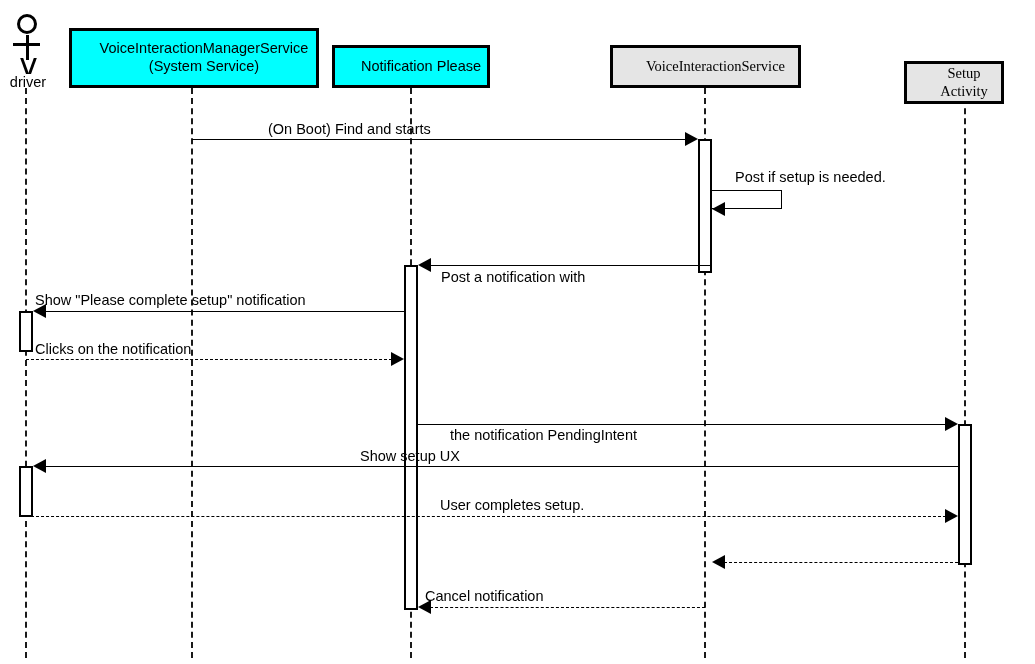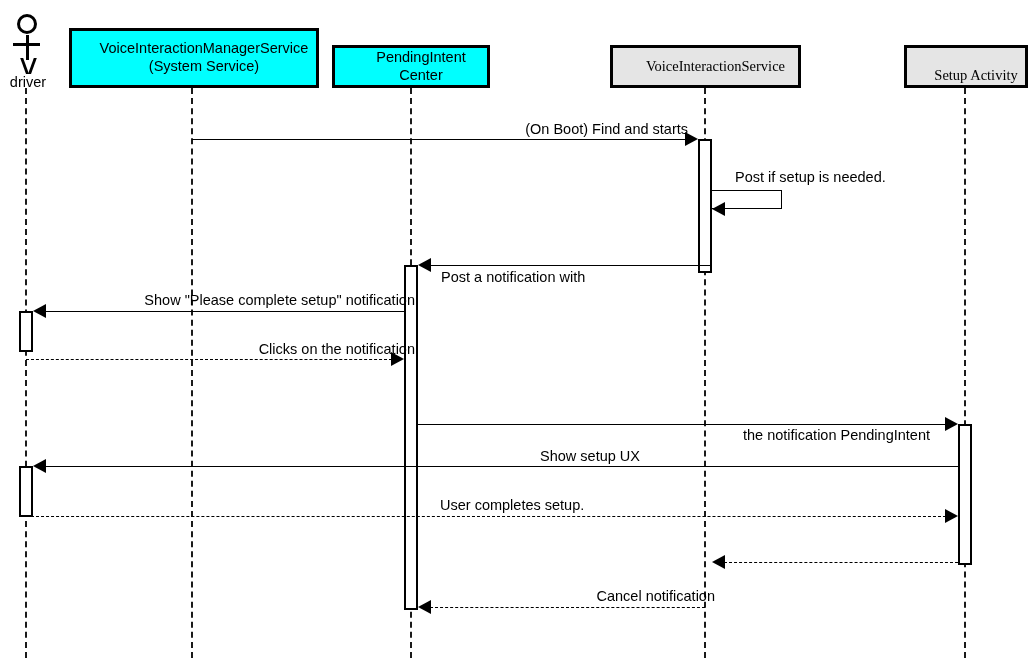--- a/index.html
+++ b/index.html
@@ -25,21 +25,21 @@
                transform-origin:bottom left;transform:skewX(20deg);}
   .actor .caption{position:absolute;top:60px;left:-12px;width:64px;text-align:center;font-size:14.5px;color:#000;}
 
   .msgline{position:absolute;height:0;border-top:1.6px solid #000000;}
   .msgline.dashed{border-top:1.6px dashed #000000;}
 
   .arrowR{position:absolute;width:0;height:0;border-top:7px solid transparent;border-bottom:7px solid transparent;border-left:13px solid #000000;}
   .arrowL{position:absolute;width:0;height:0;border-top:7px solid transparent;border-bottom:7px solid transparent;border-right:13px solid #000000;}
 
   .label{position:absolute;font-size:14.5px;color:#000000;line-height:1.25;white-space:pre;}
-  .label.center{text-align:right;}
+  .label.center{text-align:left;}
 
   .selfloop{position:absolute;box-sizing:border-box;border-top:1.6px solid #000;border-right:1.6px solid #000;border-bottom:1.6px solid #000;}
 </style>
 </head>
 <body>
 
 <div id="stage">
 
   <div class="lifeline" style="left:25px;top:88px;height:570px;"></div>
   <div class="lifeline" style="left:191px;top:88px;height:570px;"></div>
@@ -57,28 +57,28 @@
   </div>
 
   <div class="pbox cyan" style="left:69px;top:28px;width:250px;height:60px;">
     <div>
       <div>VoiceInteractionManagerService</div>
       <div>(System Service)</div>
     </div>
   </div>
 
   <div class="pbox cyan" style="left:332px;top:45px;width:158px;height:43px;">
-    <span>PendingIntent Center</span>
+    <span>Notification Please</span>
   </div>
 
   <div class="pbox green" style="left:610px;top:45px;width:191px;height:43px;">
     <span>VoiceInteractionService</span>
   </div>
 
-  <div class="pbox green" style="left:904px;top:45px;width:124px;height:43px;align-items:flex-end;">
+  <div class="pbox green" style="left:904px;top:61px;width:100px;height:43px;">
     <span>Setup Activity</span>
   </div>
 
   <div class="actbar" style="left:698px;top:139px;width:14px;height:134px;"></div>
   <div class="actbar" style="left:404px;top:265px;width:14px;height:345px;"></div>
   <div class="actbar" style="left:19px;top:311px;width:14px;height:41px;"></div>
   <div class="actbar" style="left:958px;top:424px;width:14px;height:141px;"></div>
   <div class="actbar" style="left:19px;top:466px;width:14px;height:51px;"></div>
 
   <div class="msgline" style="left:192px;top:139px;width:494px;"></div>

